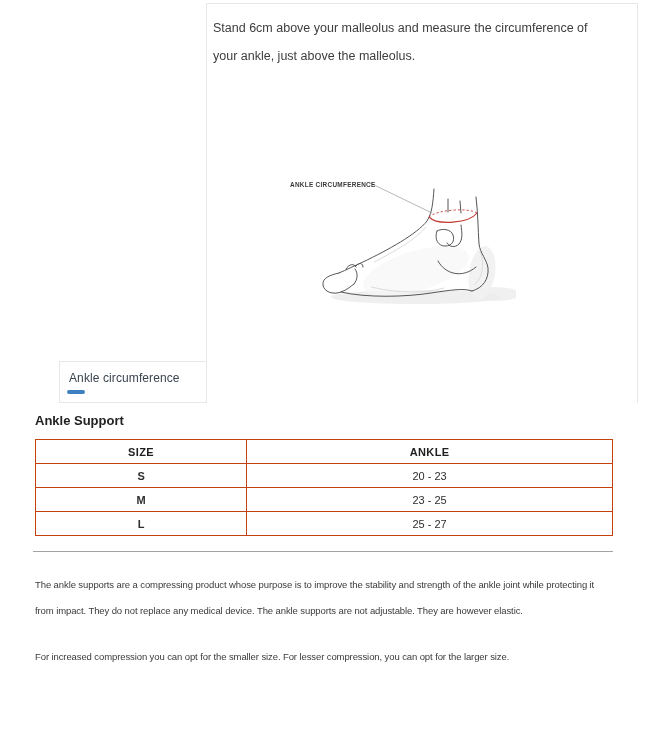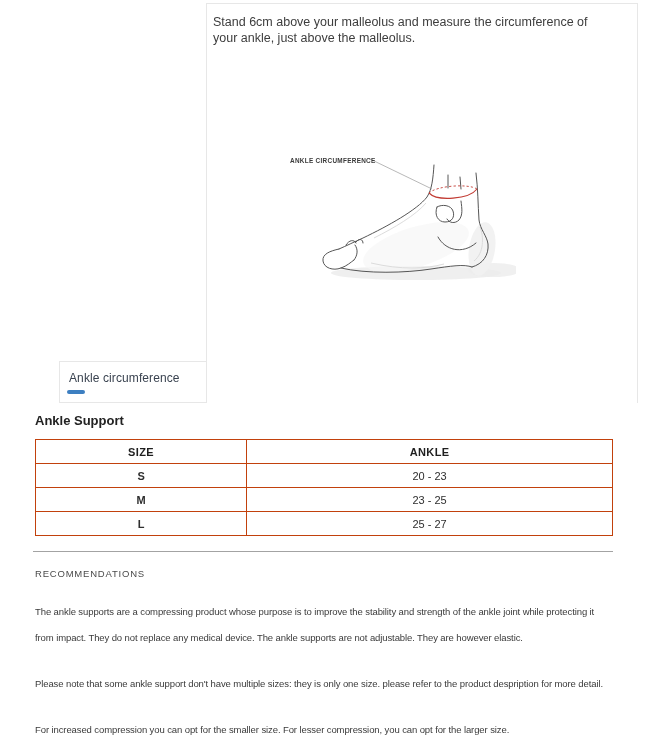--- a/index.html
+++ b/index.html
@@ -21,21 +21,21 @@
   .tab-underline {
     width:18px; height:3.5px; background:#3d7fc1; border-radius:2px;
     margin-top:5px; margin-left:-2px;
   }
   .panel {
     width:432px; height:400px; flex:none;
     border:1px solid #e7e7e7; border-bottom:none;
     padding:6px 10px 0 6px;
   }
   .panel p {
-    font-size:12.5px; line-height:16px; color:#3d3d3d;
+    font-size:12.5px; line-height:28px; color:#3d3d3d;
     max-width:400px; margin-top:4px;
   }
   .figure { margin:81px 0 0 53px; }
 
   
   .chart-head { width:580px; margin:10px auto 0 35px; text-align:left; }
   .product-title { font-size:13px; font-weight:bold; color:#222; line-height:16px; }
   .unit-toggle { margin-top:6px; font-size:10px; letter-spacing:1px; }
   .unit-cm { color:#4c87c6; cursor:pointer; }
   .unit-sep { color:#c8c8c8; margin:0 5px; }
@@ -147,17 +147,15 @@
     </tr>
     <tr>
       <td class="size-cell">L</td>
       <td>25 - 27</td>
     </tr>
   </tbody>
 </table>
 
 <hr class="divider">
 <div class="recs">
-  <h3>RECOMMENDATIONS</h3>
   <p>The ankle supports are a compressing product whose purpose is to improve the stability and strength of the ankle joint while protecting it from impact. They do not replace any medical device. The ankle supports are not adjustable. They are however elastic.</p>
-  <p>Please note that some ankle support don't have multiple sizes: they is only one size. please refer to the product despription for more detail.</p>
   <p>For increased compression you can opt for the smaller size. For lesser compression, you can opt for the larger size.</p>
 </div>
 
 </body></html>

